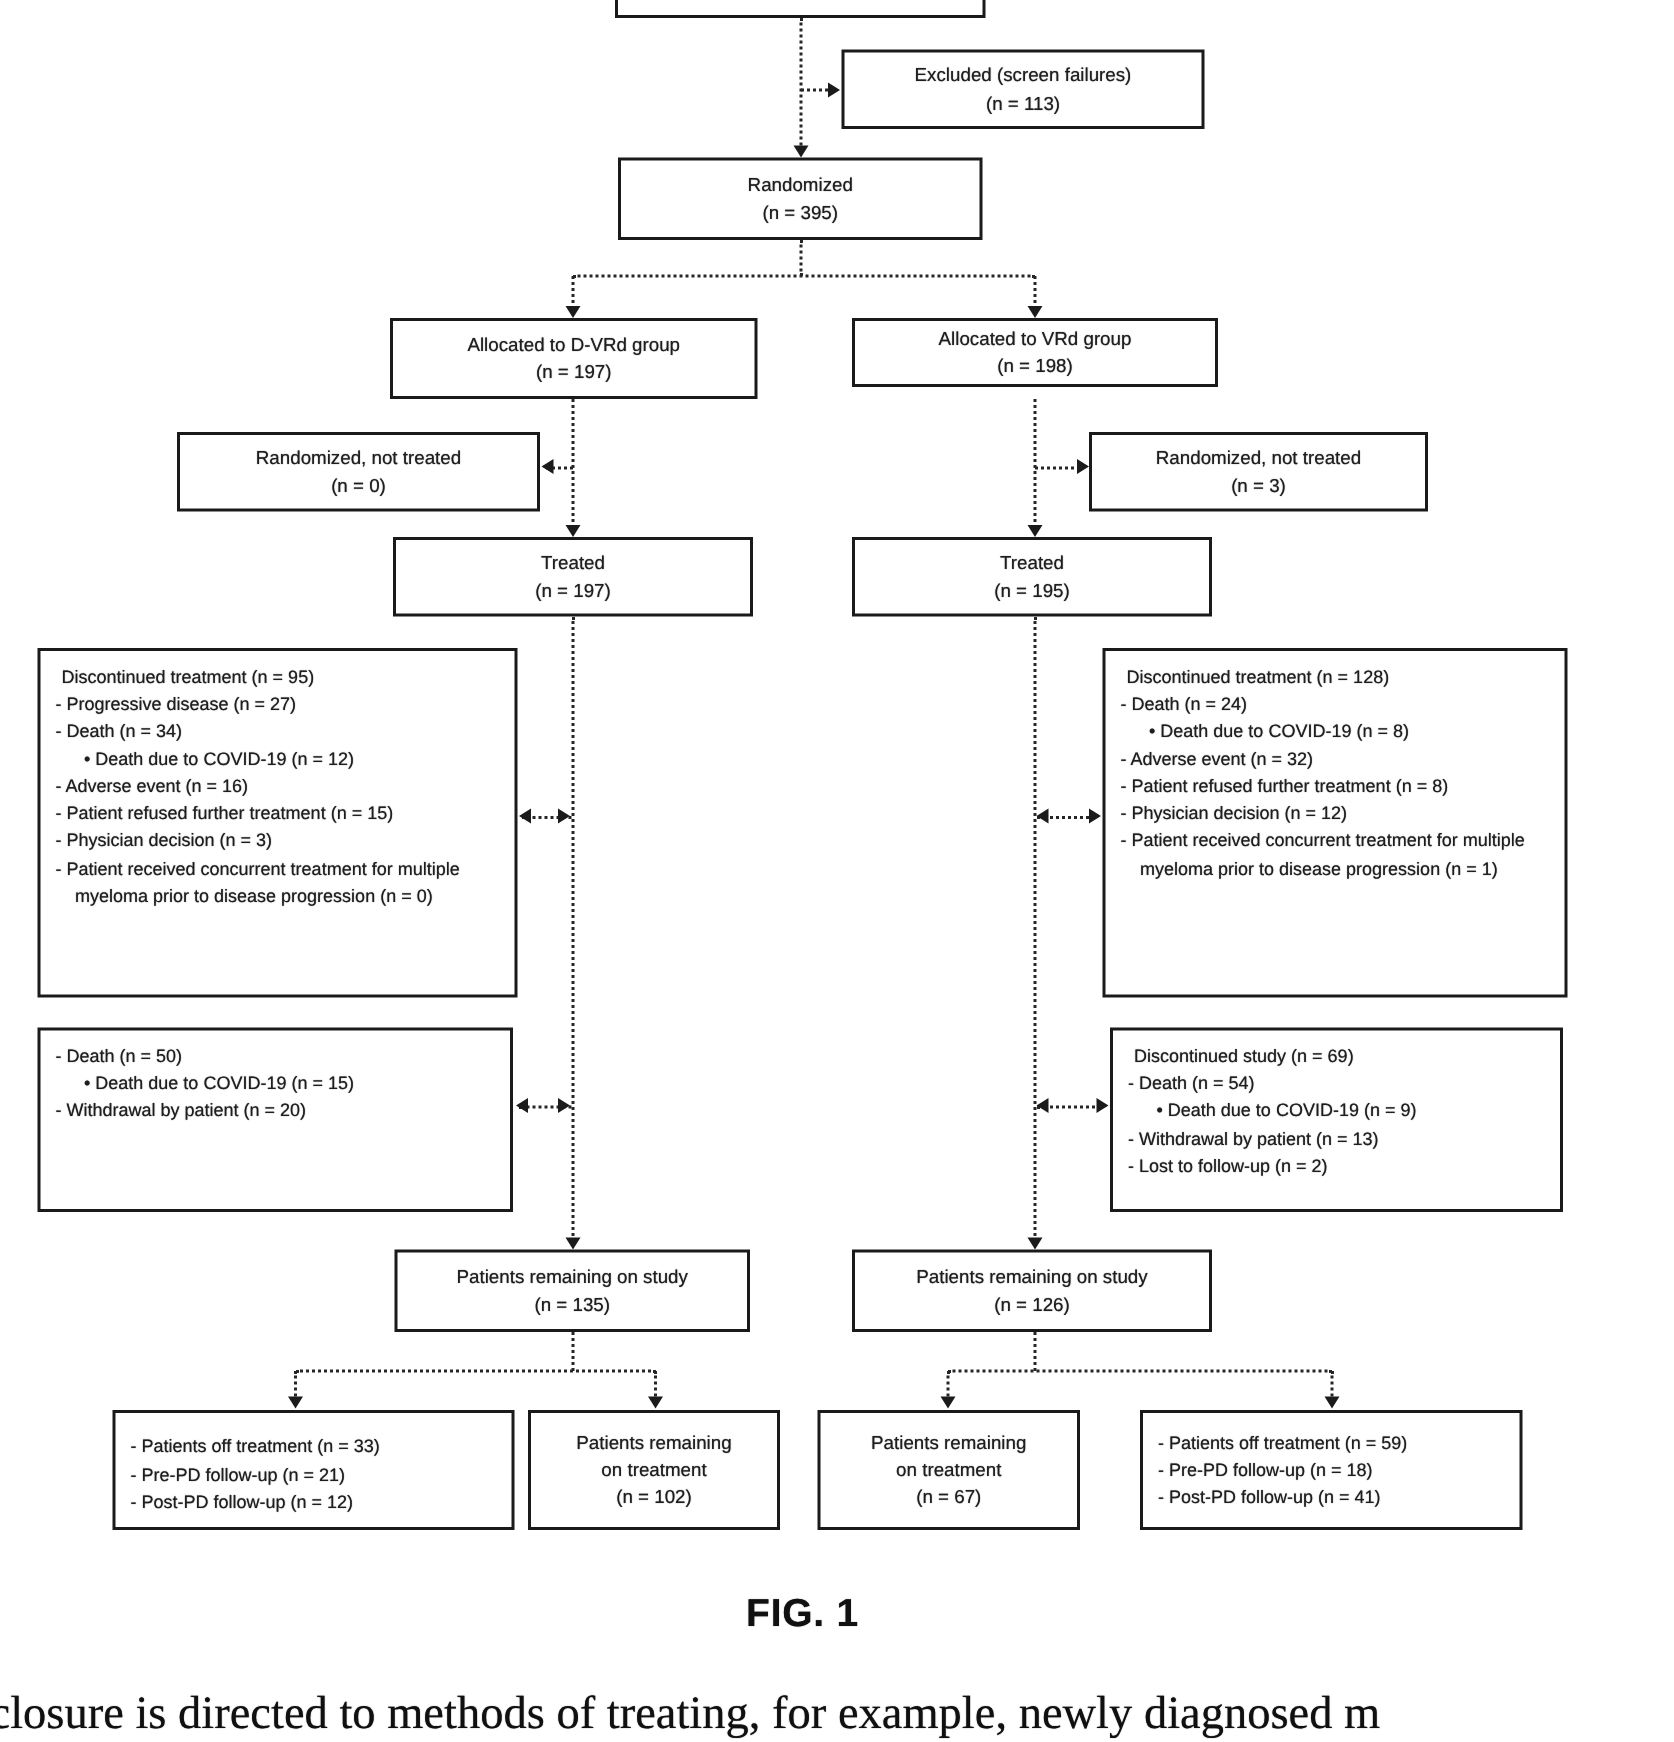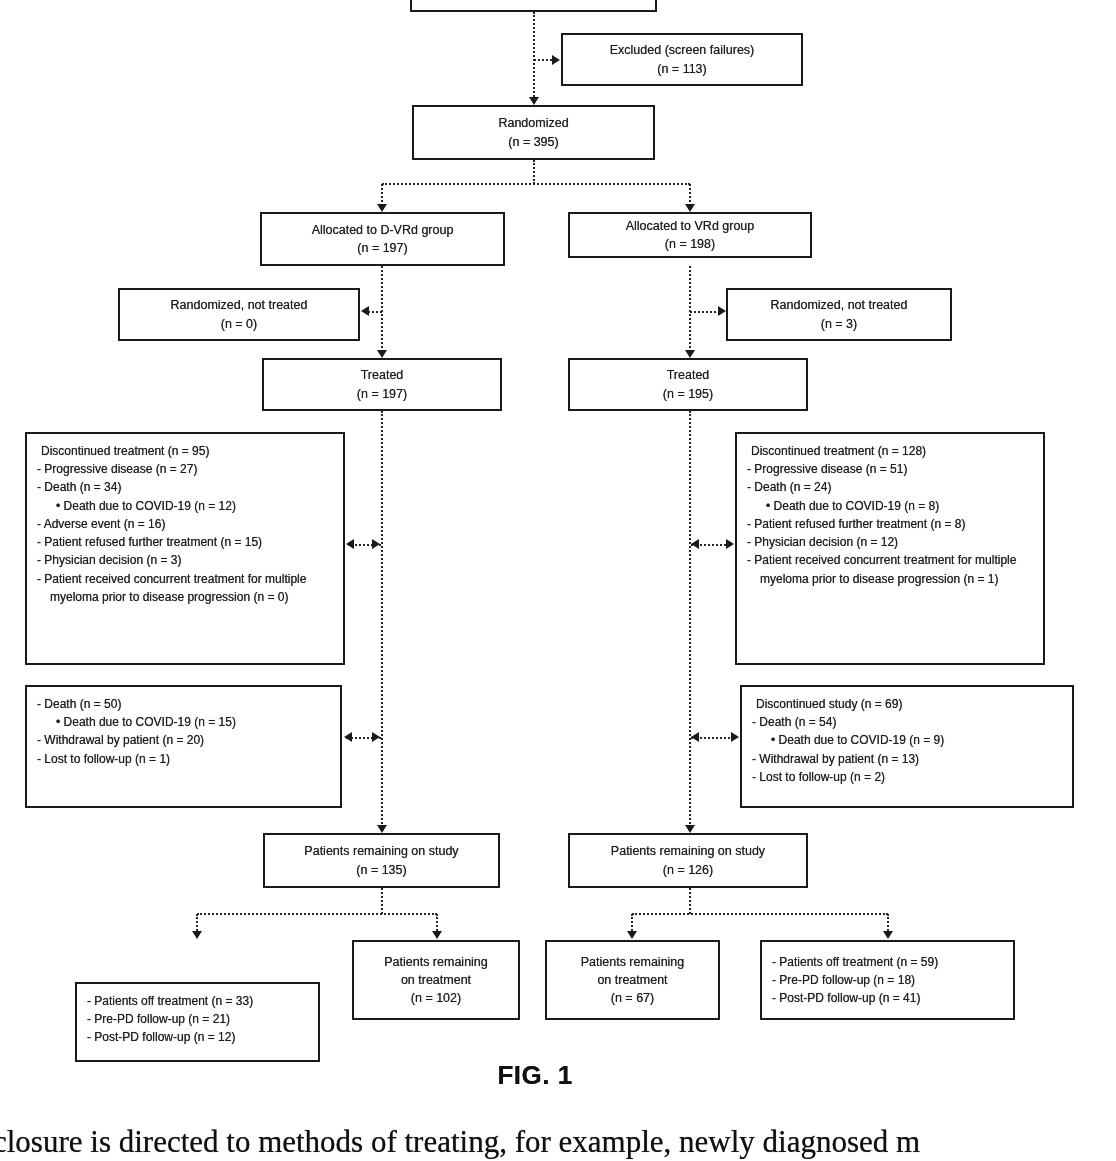--- a/index.html
+++ b/index.html
@@ -120,27 +120,26 @@
     <div class="li sub">• Death due to COVID-19 (n = 12)</div>
     <div class="li">- Adverse event (n = 16)</div>
     <div class="li">- Patient refused further treatment (n = 15)</div>
     <div class="li">- Physician decision (n = 3)</div>
     <div class="li">- Patient received concurrent treatment for multiple myeloma prior to disease progression (n = 0)</div>
   </div>
   <div class="bx bx-list" style="left:25px;top:685px;width:317px;height:123px">
     <div class="li">- Death (n = 50)</div>
     <div class="li sub">• Death due to COVID-19 (n = 15)</div>
     <div class="li">- Withdrawal by patient (n = 20)</div>
-    <div class="li">- Lost to follow-up (n = 1)</div>
   </div>
   <div class="bx" style="left:263px;top:833px;width:237px;height:55px">
     <div>Patients remaining on study</div>
     <div>(n = 135)</div>
   </div>
-  <div class="bx bx-list" style="left:75px;top:982px;width:245px;height:80px;justify-content:flex-start">
+  <div class="bx bx-list" style="left:75px;top:940px;width:268px;height:80px;justify-content:flex-end">
     <div class="li">- Patients off treatment (n = 33)</div>
     <div class="li">- Pre-PD follow-up (n = 21)</div>
     <div class="li">- Post-PD follow-up (n = 12)</div>
   </div>
   <div class="bx" style="left:352px;top:940px;width:168px;height:80px">
     <div>Patients remaining</div>
     <div>on treatment</div>
     <div>(n = 102)</div>
   </div>
 
@@ -151,28 +150,28 @@
   <div class="bx" style="left:726px;top:288px;width:226px;height:53px">
     <div>Randomized, not treated</div>
     <div>(n = 3)</div>
   </div>
   <div class="bx" style="left:568px;top:358px;width:240px;height:53px">
     <div>Treated</div>
     <div>(n = 195)</div>
   </div>
   <div class="bx bx-list" style="left:735px;top:432px;width:310px;height:233px">
     <div class="li li-title">Discontinued treatment (n = 128)</div>
-    <div class="li">- Progressive disease (n = 51)</div>
     <div class="li">- Death (n = 24)</div>
     <div class="li sub">• Death due to COVID-19 (n = 8)</div>
+    <div class="li">- Adverse event (n = 32)</div>
     <div class="li">- Patient refused further treatment (n = 8)</div>
     <div class="li">- Physician decision (n = 12)</div>
     <div class="li">- Patient received concurrent treatment for multiple myeloma prior to disease progression (n = 1)</div>
   </div>
-  <div class="bx bx-list" style="left:740px;top:685px;width:334px;height:123px">
+  <div class="bx bx-list" style="left:740px;top:685px;width:302px;height:123px">
     <div class="li li-title">Discontinued study (n = 69)</div>
     <div class="li">- Death (n = 54)</div>
     <div class="li sub">• Death due to COVID-19 (n = 9)</div>
     <div class="li">- Withdrawal by patient (n = 13)</div>
     <div class="li">- Lost to follow-up (n = 2)</div>
   </div>
   <div class="bx" style="left:568px;top:833px;width:240px;height:55px">
     <div>Patients remaining on study</div>
     <div>(n = 126)</div>
   </div>

